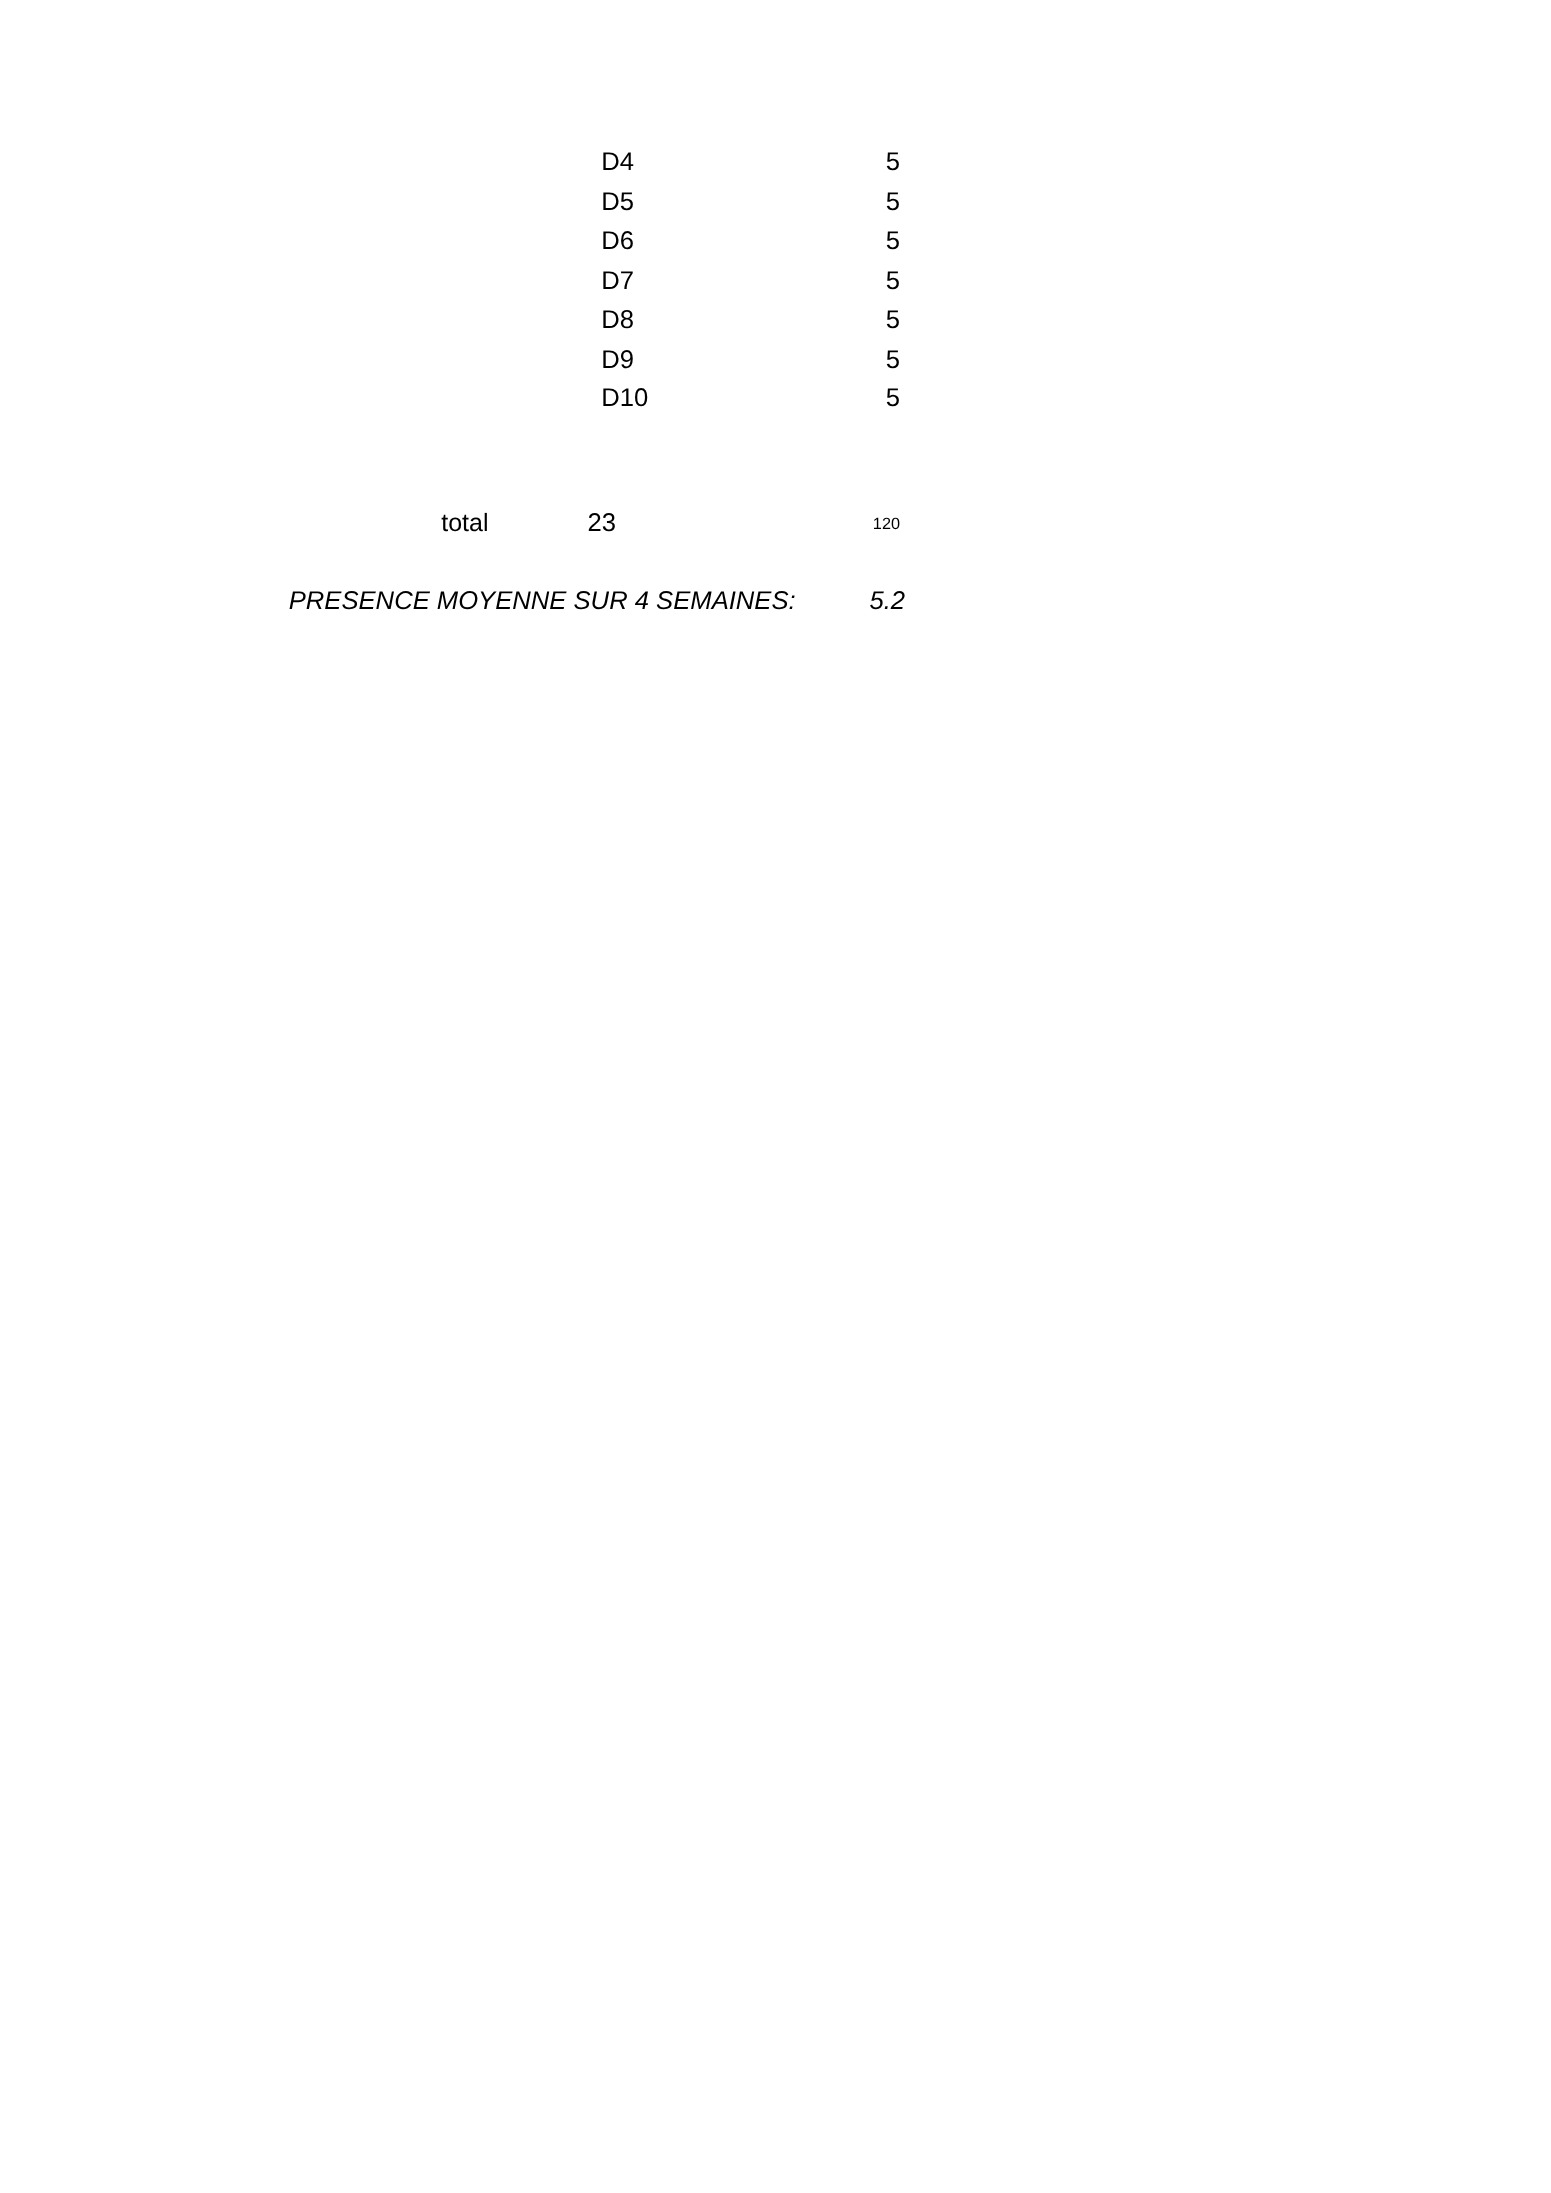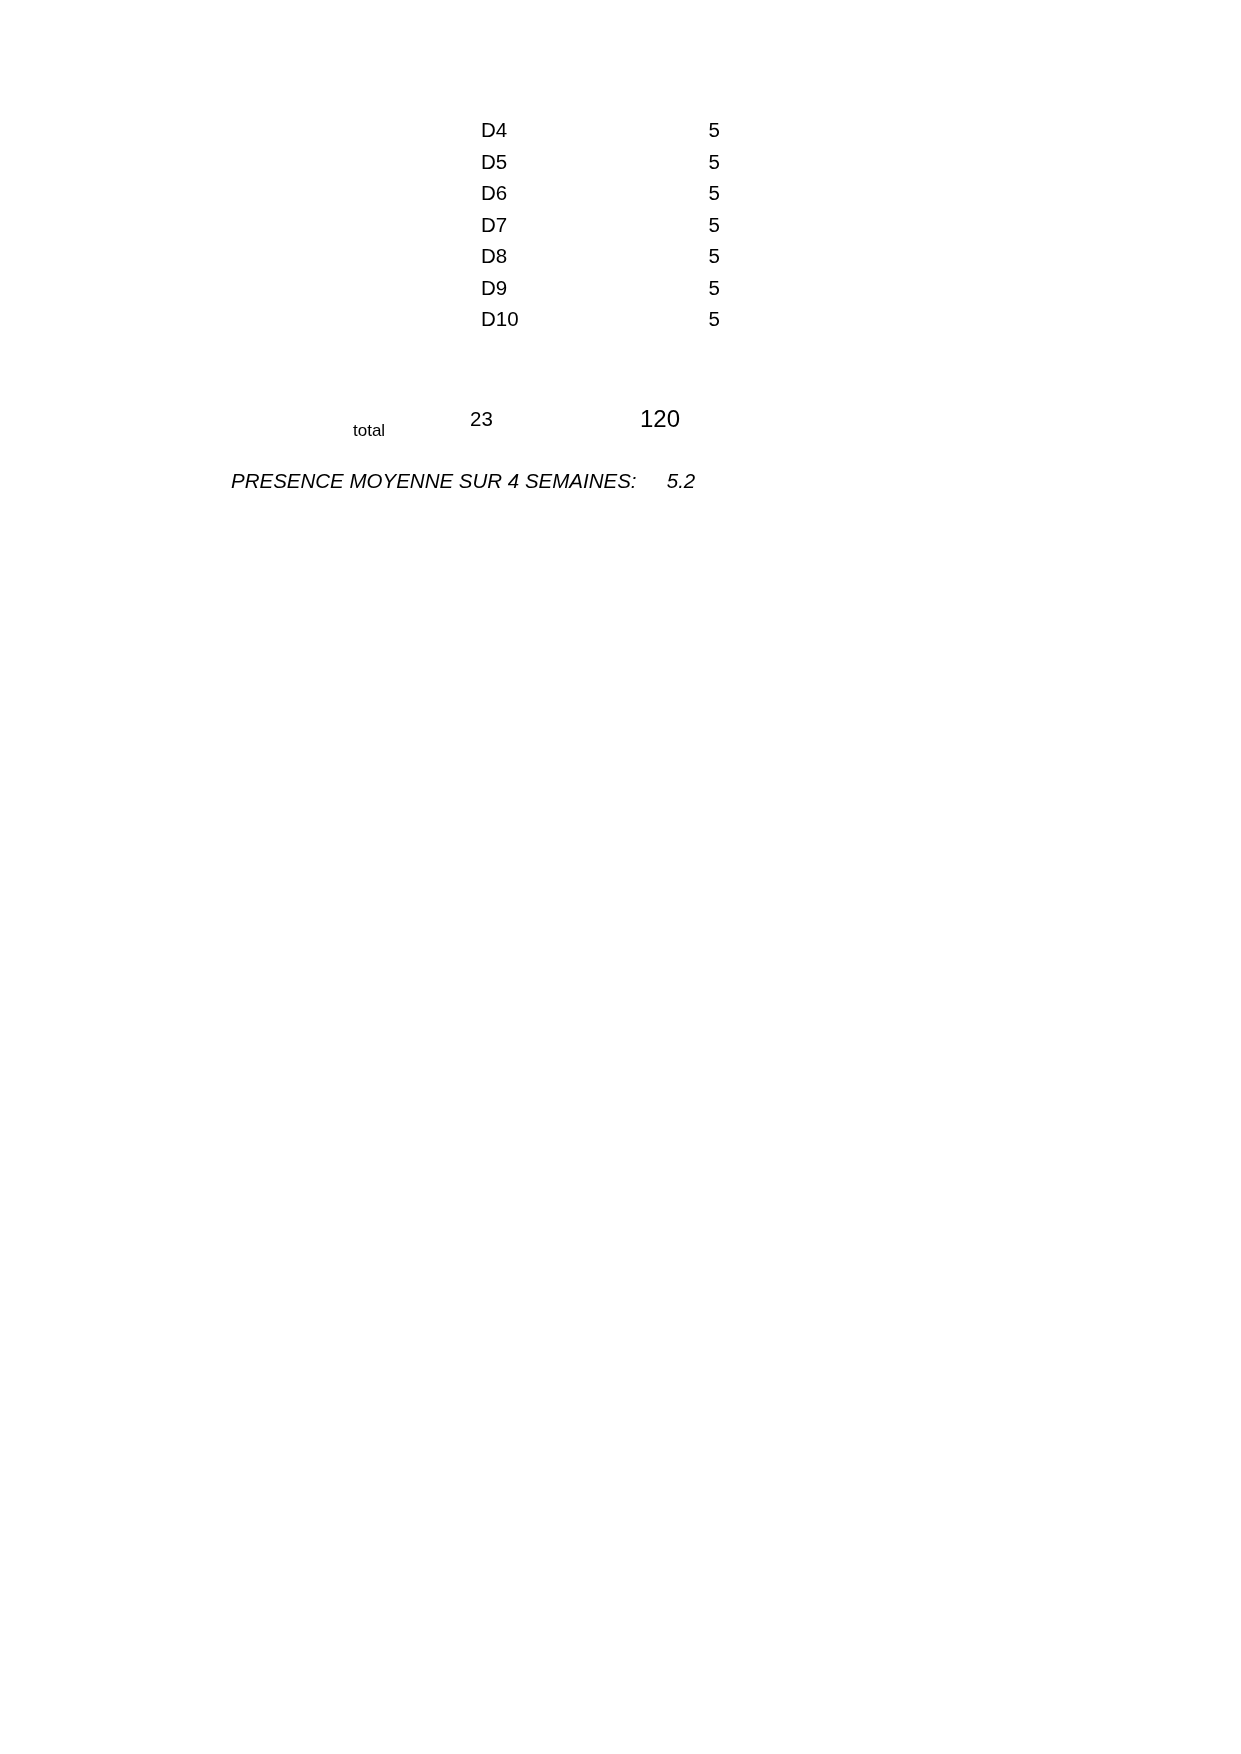--- a/index.html
+++ b/index.html
@@ -61,39 +61,39 @@
     position: absolute;
     left: 0;
     top: 404px;
     width: 1241px;
     height: 30px;
     line-height: 30px;
   }
   .total-label {
     position: absolute;
     left: 353px;
-    top: 12px;
-    font-size: 17px;
+    top: 0;
+    font-size: 20px;
     white-space: nowrap;
   }
   .total-mid {
     position: absolute;
     left: 470px;
     width: 120px;
     top: 0;
     font-size: 20.5px;
     white-space: nowrap;
   }
   .total-right {
     position: absolute;
     left: 600px;
     width: 120px;
     top: 0;
-    font-size: 24px;
-    text-align: center;
+    font-size: 13px;
+    text-align: right;
     white-space: nowrap;
   }
 
   
   .summary-row {
     position: absolute;
     left: 0;
     top: 466px;
     width: 1241px;
     height: 30px;
@@ -102,26 +102,26 @@
   .summary-label {
     position: absolute;
     left: 231px;
     top: 0;
     font-size: 20.5px;
     font-style: italic;
     white-space: nowrap;
   }
   .summary-value {
     position: absolute;
-    left: 621px;
+    left: 604px;
     width: 120px;
     top: 0;
     font-size: 20.5px;
     font-style: italic;
-    text-align: center;
+    text-align: right;
     white-space: nowrap;
   }
 </style>
 </head>
 <body>
 
 <div class="page">
 
   <div class="rows-block">
 

